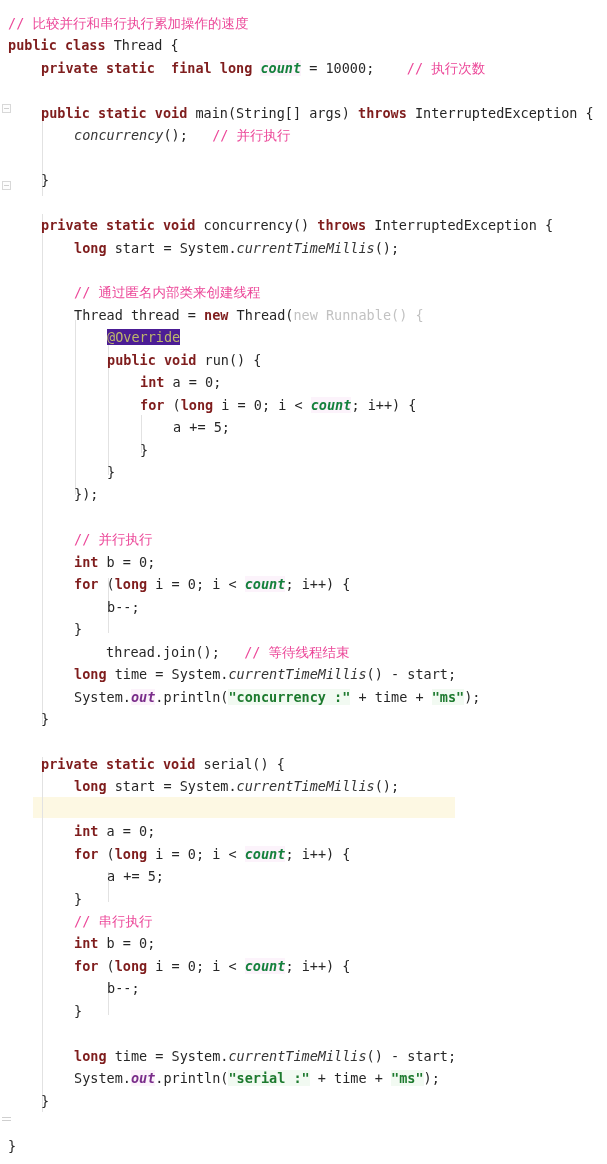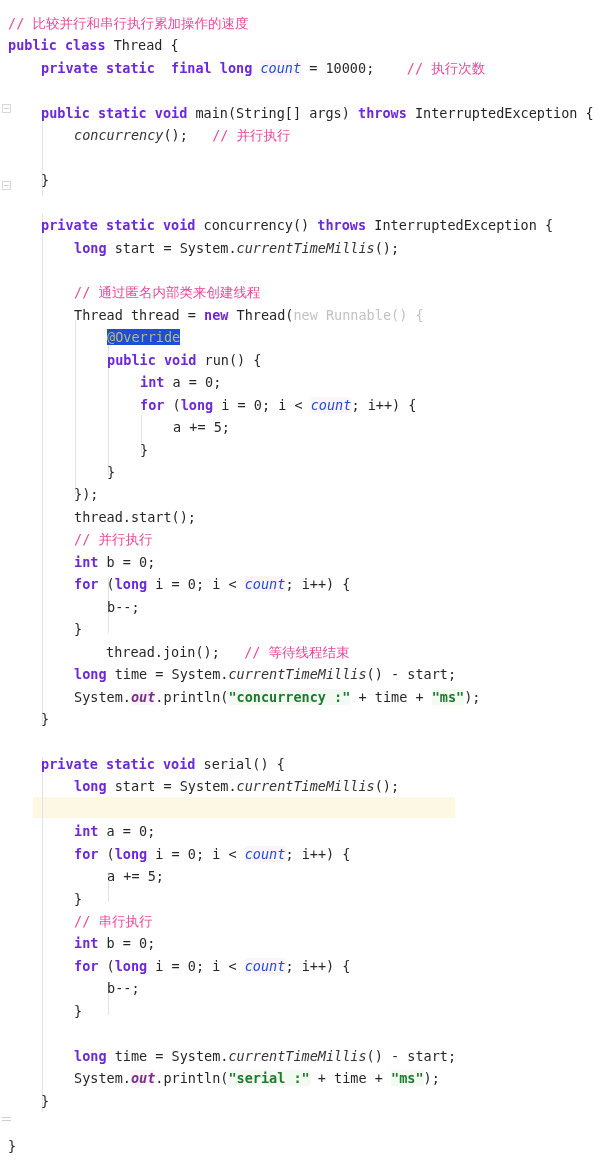--- a/index.html
+++ b/index.html
@@ -85,34 +85,34 @@
     height: 22px;
     line-height: 22px;
     white-space: pre;
     font-size: 13.5px;
     letter-spacing: 0px;
     color: #202020;
   }
   .ind { display: inline-block; }
 
   
-  .kw      { color: #6d28d9; font-weight: bold; }
+  .kw      { color: #7f1d1d; font-weight: bold; }
   .plain   { color: #262626; }
   .cmt     { color: #ec4899; }
   .str     { color: #1d7a2e; font-weight: bold; }
-  .fld     { color: #1d4ed8; font-weight: normal; font-style: italic; }
+  .fld     { color: #15803d; font-weight: bold; font-style: italic; }
   .stat    { color: #7a2d8a; font-weight: bold; font-style: italic; }
   .mth     { color: #353535; font-style: italic; }
   .ann     { color: #bdb76b; }
   .faded   { color: #c2c2c2; }
   .num     { color: #2a2a2a; }
 
   
   .hl-pink { background: #fcf3fb; }
-  .hl-ann  { background: #1d4ed8; }
+  .hl-ann  { background: #4c1d95; }
   .hl-grn  { background: #f2faf2; }
 </style>
 </head>
 <body>
 
 <div id="editor">
 
   <div class="fold-col">
       <div class="fold-mark" style="top: 104px;"></div>
       <div class="fold-mark" style="top: 181px;"></div>
@@ -144,21 +144,20 @@
       <div class="line" style="top: 281.4px;"><span class="ind" style="width: 74px;"></span><span class="cmt">// 通过匿名内部类来创建线程</span></div>
       <div class="line" style="top: 303.85px;"><span class="ind" style="width: 74px;"></span><span class="plain">Thread thread = </span><span class="kw">new </span><span class="plain">Thread(</span><span class="faded">new </span><span class="faded">Runnable() {</span></div>
       <div class="line" style="top: 326.3px;"><span class="ind" style="width: 107px;"></span><span class="ann hl-ann">@Override</span></div>
       <div class="line" style="top: 348.75px;"><span class="ind" style="width: 107px;"></span><span class="kw">public void </span><span class="plain">run() {</span></div>
       <div class="line" style="top: 371.2px;"><span class="ind" style="width: 140px;"></span><span class="kw">int </span><span class="plain">a = </span><span class="num">0</span><span class="plain">;</span></div>
       <div class="line" style="top: 393.65px;"><span class="ind" style="width: 140px;"></span><span class="kw">for </span><span class="plain">(</span><span class="kw">long </span><span class="plain">i = </span><span class="num">0</span><span class="plain">; i &lt; </span><span class="fld hl-pink">count</span><span class="plain">; i++) {</span></div>
       <div class="line" style="top: 416.1px;"><span class="ind" style="width: 173px;"></span><span class="plain">a += </span><span class="num">5</span><span class="plain">;</span></div>
       <div class="line" style="top: 438.55px;"><span class="ind" style="width: 140px;"></span><span class="plain">}</span></div>
       <div class="line" style="top: 461px;"><span class="ind" style="width: 107px;"></span><span class="plain">}</span></div>
       <div class="line" style="top: 483.45px;"><span class="ind" style="width: 74px;"></span><span class="plain">});</span></div>
-      <div class="line" style="top: 505.9px;"><span class="ind" style="width: 74px;"></span><span class="plain">thread.</span><span class="plain">start</span><span class="plain">();</span></div>
       <div class="line" style="top: 528.35px;"><span class="ind" style="width: 74px;"></span><span class="cmt">// 并行执行</span></div>
       <div class="line" style="top: 550.8px;"><span class="ind" style="width: 74px;"></span><span class="kw">int </span><span class="plain">b = </span><span class="num">0</span><span class="plain">;</span></div>
       <div class="line" style="top: 573.25px;"><span class="ind" style="width: 74px;"></span><span class="kw">for </span><span class="plain">(</span><span class="kw">long </span><span class="plain">i = </span><span class="num">0</span><span class="plain">; i &lt; </span><span class="fld hl-pink">count</span><span class="plain">; i++) {</span></div>
       <div class="line" style="top: 595.7px;"><span class="ind" style="width: 107px;"></span><span class="plain">b--;</span></div>
       <div class="line" style="top: 618.15px;"><span class="ind" style="width: 74px;"></span><span class="plain">}</span></div>
       <div class="line" style="top: 640.6px; padding-left: 32px;"><span class="ind" style="width: 74px;"></span><span class="plain">thread.</span><span class="plain">join</span><span class="plain">();   </span><span class="cmt">// 等待线程结束</span></div>
       <div class="line" style="top: 663.05px;"><span class="ind" style="width: 74px;"></span><span class="kw">long </span><span class="plain">time = System.</span><span class="mth">currentTimeMillis</span><span class="plain">() - start;</span></div>
       <div class="line" style="top: 685.5px;"><span class="ind" style="width: 74px;"></span><span class="plain">System.</span><span class="stat hl-pink">out</span><span class="plain">.println(</span><span class="str hl-grn">"concurrency :"</span><span class="plain"> + time + </span><span class="str hl-grn">"ms"</span><span class="plain">);</span></div>
       <div class="line" style="top: 707.95px;"><span class="ind" style="width: 41px;"></span><span class="plain">}</span></div>
       <div class="line" style="top: 730.4px;"><span class="ind" style="width: 8px;"></span></div>

